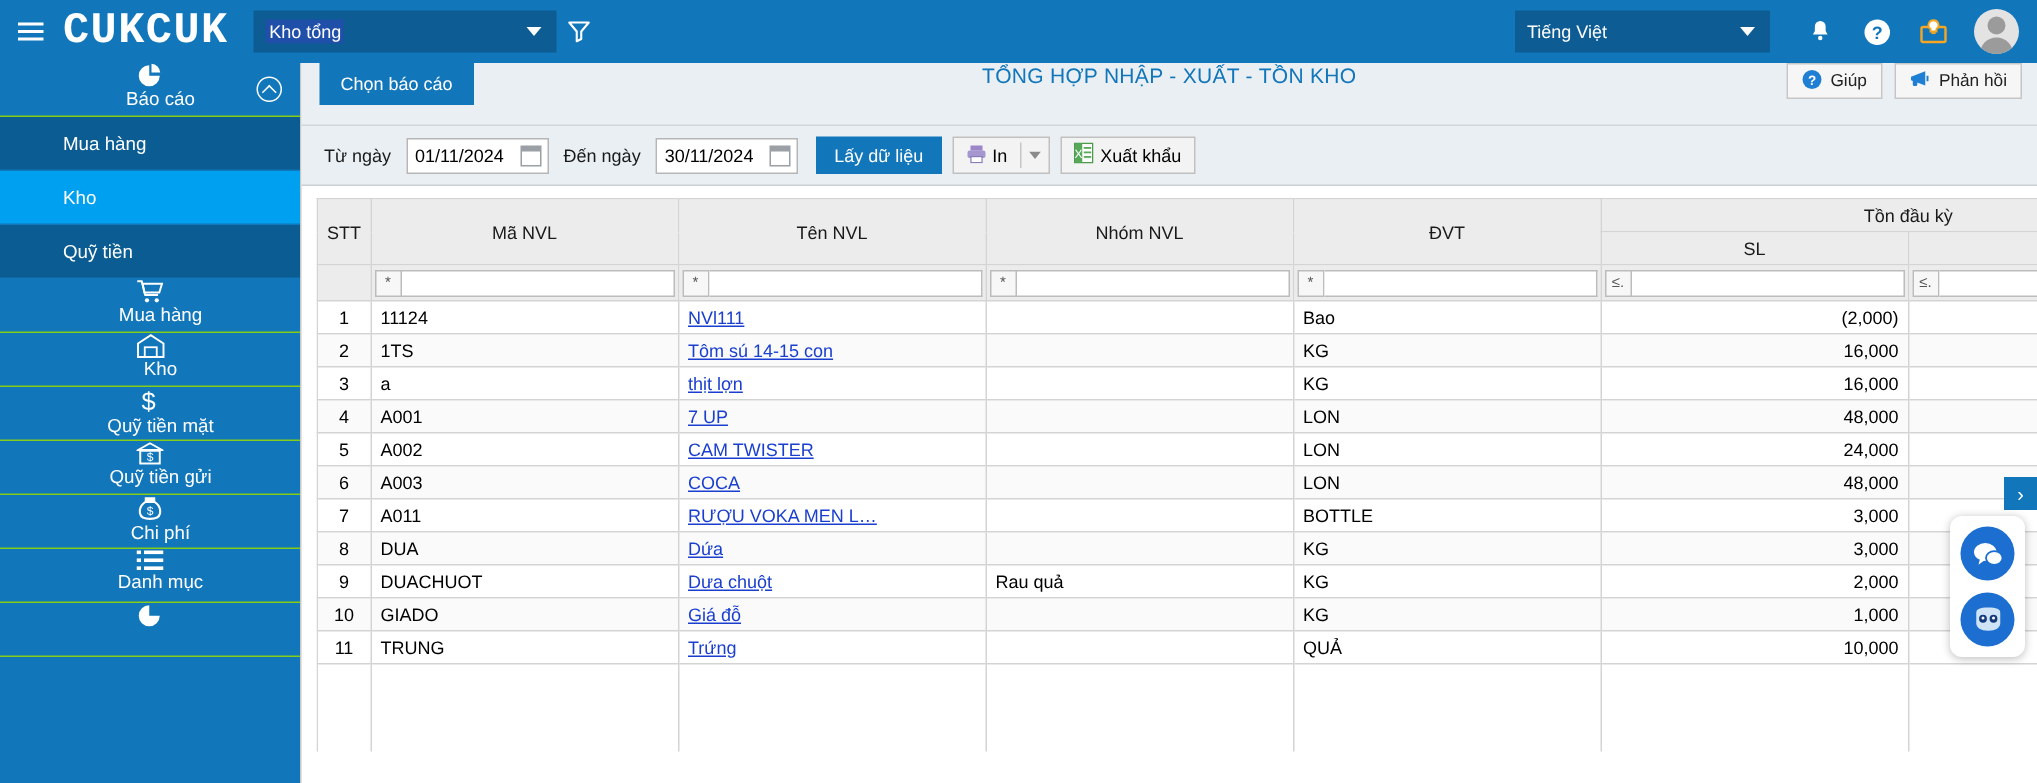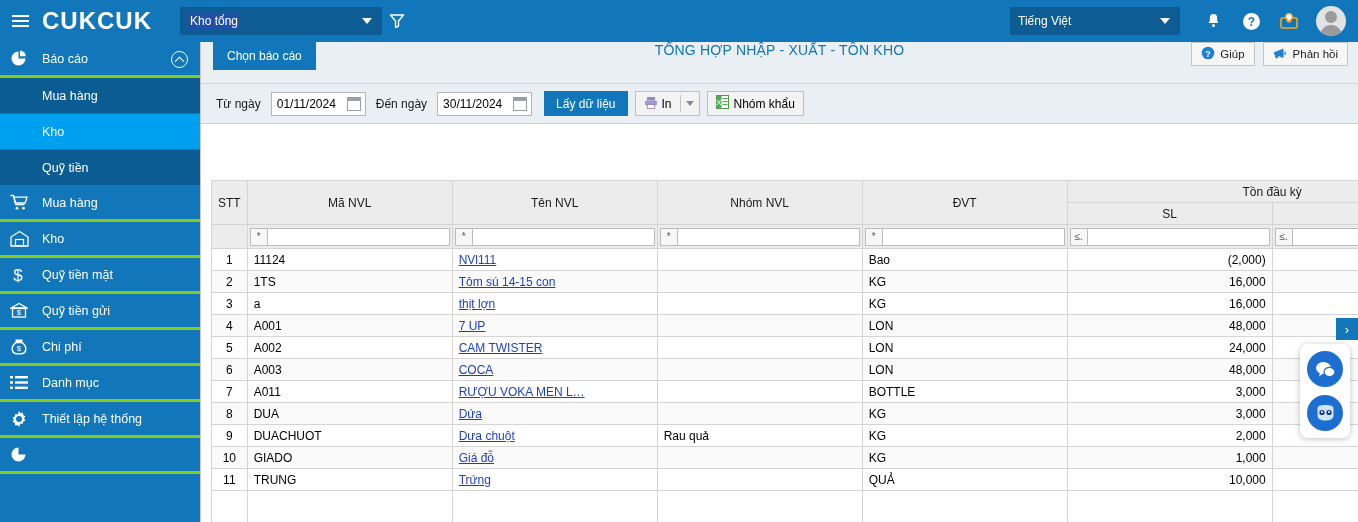--- a/index.html
+++ b/index.html
@@ -18,22 +18,22 @@
     position: absolute; left: 0; top: 0; width: 1358px; height: 42px;
     background: #1176ba;
     display: flex; align-items: center;
   }
   .hamburger {
     width: 40px; height: 42px; display: flex; flex-direction: column;
     justify-content: center; align-items: center; gap: 3px; cursor: pointer;
   }
   .hamburger span { display:block; width: 17px; height: 2px; background: #fff; }
   .brand {
-    color: #ffffff; font-size: 24px; font-weight: bold; letter-spacing: 1px;
-    margin-left: 2px; margin-right: 28px; line-height: 42px;
+    color: #ffffff; font-size: 29px; font-weight: bold; letter-spacing: 1px;
+    margin-left: 2px; margin-right: 17px; line-height: 42px; font-family: Liberation Mono, monospace;
   }
   .warehouse-select {
     width: 202px; height: 28px; background: #0d5c93;
     display: flex; align-items: center; padding: 0 8px;
     color: #ffffff; font-size: 12px; position: relative; cursor: pointer;
   }
   .warehouse-select .sel-text { background: #1f4fa8; color:#fff; padding: 1px 2px; }
   .warehouse-select .caret {
     position: absolute; right: 10px; top: 11px;
     width: 0; height: 0; border-left: 5px solid transparent;
@@ -69,22 +69,22 @@
     border-radius: 11px 11px 0 0; background: #9b9b9b;
   }
 
   
   .sidebar {
     position: absolute; left: 0; top: 42px; width: 200px; height: 480px;
     background: #1176ba; overflow: hidden;
   }
   .side-item {
     height: 36px; display: flex; align-items: center; color: #ffffff;
-    font-size: 12.5px; border-bottom: 3px solid #84cc16; cursor: pointer;
-    position: relative; padding-left: 10px;
+    font-size: 12.5px; border-bottom: 1px solid #84cc16; cursor: pointer;
+    position: relative; padding-left: 10px; flex-direction: column;
   }
   .side-item .ico { width: 28px; display:flex; align-items:center; justify-content:flex-start; }
   .side-item .lbl { margin-left: 4px; }
   .side-sub {
     height: 36px; display: flex; align-items: center; color: #ffffff;
     font-size: 12.5px; background: #0a5c92; border-bottom: 1px solid #1176ba;
     padding-left: 42px; cursor: pointer;
   }
   .side-sub.active { background: #00a0f0; }
   .collapse-ico {
@@ -163,21 +163,20 @@
   .btn-export {
     height: 25px; background: #f3f3f3; border: 1px solid #c0c0c0;
     display: flex; align-items: center; gap: 5px; padding: 0 8px;
     font-size: 12px; cursor: pointer;
   }
 
   
   .grid-wrap {
     position: absolute; left: 10px; top: 90px; right: 0; bottom: 0;
     overflow: hidden;
-    margin-top: 48px;
   }
   table.grid { border-collapse: collapse; table-layout: fixed; font-size: 12px; }
   table.grid th, table.grid td {
     border: 1px solid #d4d4d4; padding: 0 6px; height: 22px;
     overflow: hidden; white-space: nowrap;
   }
   table.grid th {
     background: #ececec; font-weight: normal; color: #1a1a1a; text-align: center;
   }
   .filt-cell { background: #ececec !important; padding: 0 2px !important; height: 24px !important;}
@@ -341,29 +340,20 @@
               <rect x="0" y="1" width="3" height="2.4"></rect>
               <rect x="5" y="1" width="13" height="2.4"></rect>
               <rect x="0" y="6.3" width="3" height="2.4"></rect>
               <rect x="5" y="6.3" width="13" height="2.4"></rect>
               <rect x="0" y="11.6" width="3" height="2.4"></rect>
               <rect x="5" y="11.6" width="13" height="2.4"></rect>
             </g>
           </svg>
       </span>
       <span class="lbl">Danh mục</span>
-    </div>
-    <div class="side-item">
-      <span class="ico">
-        <svg width="18" height="18" viewBox="0 0 18 18">
-            <path d="M9 0.8l1.2 2.2 2.5-.5.5 2.5 2.2 1.2-1.4 2.1 1.4 2.1-2.2 1.2-.5 2.5-2.5-.5L9 17.2l-1.2-2.2-2.5.5-.5-2.5L2.6 11.8 4 9.7 2.6 7.6l2.2-1.2.5-2.5 2.5.5z" fill="#ffffff"></path>
-            <circle cx="9" cy="9" r="3" fill="#1176ba"></circle>
-          </svg>
-      </span>
-      <span class="lbl">Thiết lập hệ thống</span>
     </div>
     <div class="side-item">
       <span class="ico">
         <svg width="17" height="17" viewBox="0 0 17 17">
             <path d="M8.5 1.5a7 7 0 1 0 7 7H8.5z" fill="#ffffff"></path>
           </svg>
       </span>
     </div>
   </div>
 
@@ -431,21 +421,21 @@
               <rect x="0.5" y="0.5" width="12" height="13" fill="#ffffff" stroke="#4a9a4a"></rect>
               <rect x="0.5" y="0.5" width="5" height="13" fill="#57a957"></rect>
               <text x="3" y="10" text-anchor="middle" font-size="8" font-family="Liberation Sans" fill="#ffffff">X</text>
               <g fill="#57a957">
                 <rect x="6.5" y="3" width="5" height="1.2"></rect>
                 <rect x="6.5" y="6" width="5" height="1.2"></rect>
                 <rect x="6.5" y="9" width="5" height="1.2"></rect>
               </g>
             </svg>
         </span>
-        <span>Nhóm khẩu</span>
+        <span>Xuất khẩu</span>
       </div>
     </div>
 
     <div class="grid-wrap">
       <table class="grid">
         <colgroup>
           <col style="width:44px">
             <col style="width:90px">
             <col style="width:112px">
           <col style="width:136px">

